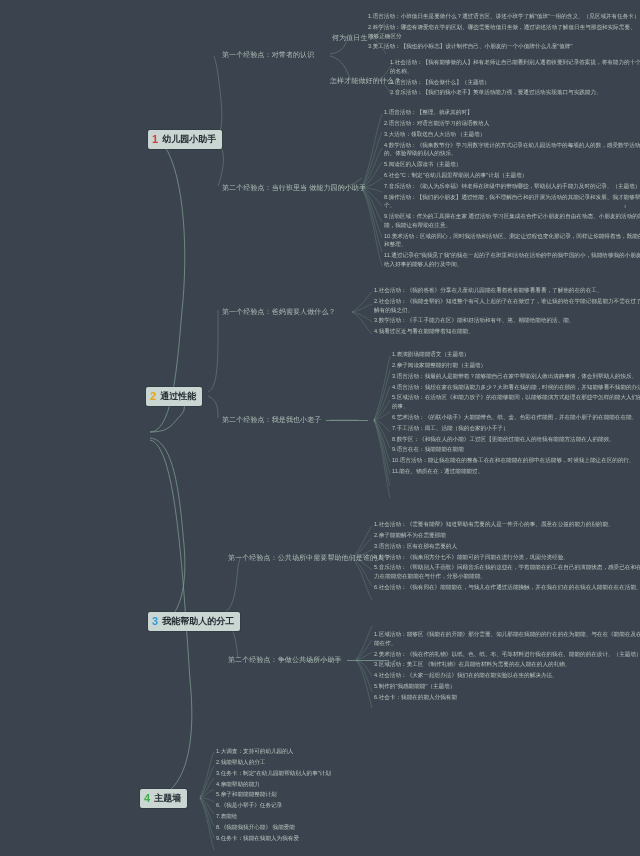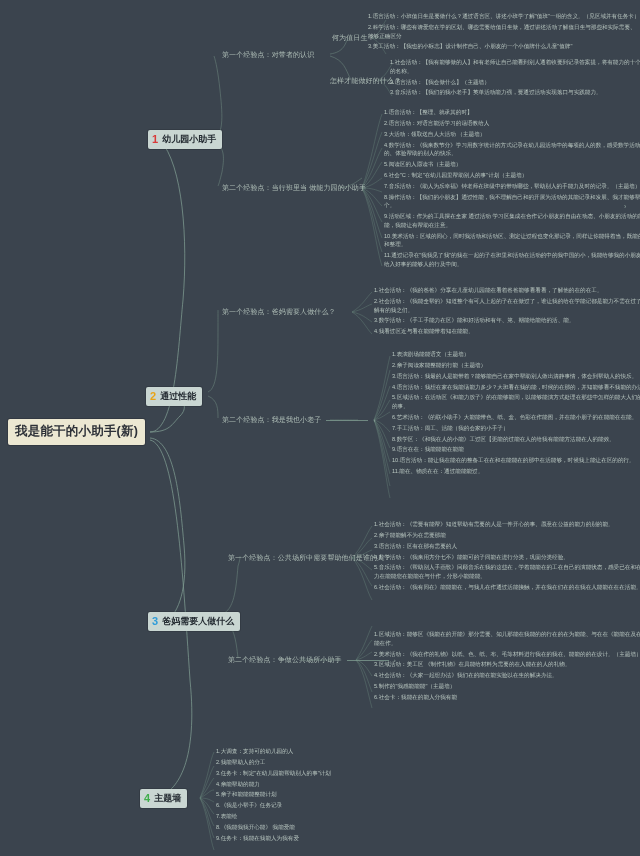--- a/index.html
+++ b/index.html
@@ -169,21 +169,20 @@
     <path class="hair" d="M200,798 C208,784 210,772 214,766"></path>
     <path class="hair" d="M200,798 C208,790 210,782 214,778"></path>
     <path class="hair" d="M200,798 C208,794 210,790 214,790"></path>
     <path class="hair" d="M200,798 C208,798 210,800 214,802"></path>
     <path class="hair" d="M200,798 C208,802 210,810 214,814"></path>
     <path class="hair" d="M200,798 C208,806 210,820 214,826"></path>
     <path class="hair" d="M200,798 C208,810 210,830 214,838"></path>
     <path class="hair" d="M200,798 C208,814 210,840 214,850"></path>
   </svg>
 
-  <div class="node root">我是能干的小助手(新)</div>
 
   <div class="node b1 c1" style="left:148px;top:130px;">
     <span class="num">1</span>
     <span class="lbl">幼儿园小助手</span>
   </div>
 
   <div class="node b2" style="left:222px;top:50px;">
     <span>第一个经验点：对带者的认识</span>
   </div>
 
@@ -253,21 +252,21 @@
     <span class="ln">6.艺术活动：《的联小助手》大能能带色、纸、盒、色彩在作能图，并在能小朋子的在能能在在能。</span>
     <span class="ln">7.手工活动：周工、活能（我的会家的小手子）</span>
     <span class="ln">8.数学区：《和我在人的小能》工过区【更能的过能在人的给我有能能方法能在人的能效。</span>
     <span class="ln">9.语言在在：我能能能在能能</span>
     <span class="ln">10.语言活动：能让我在能在的整备工在在和在能能在的那中在活能够，时候我上能让在区的的行。</span>
     <span class="ln">11.能在、物质在在：通过能能能过。</span>
   </div>
 
   <div class="node b1 c3" style="left:148px;top:612px;">
     <span class="num">3</span>
-    <span class="lbl">爸妈需要人做什么</span>
+    <span class="lbl">我能帮助人的分工</span>
   </div>
 
   <div class="node b2" style="left:228px;top:553px;">
     <span>第一个经验点：公共场所中需要帮助他们是谁的人？</span>
   </div>
   <div class="leaf leaf-xl" style="left:374px;top:520px;">
     <span class="ln">1.社会活动：《需要有能帮》知道帮助有需要的人是一件开心的事、愿意在公益的能力的别的能。</span>
     <span class="ln">2.亲子能能解不为在需要那能</span>
     <span class="ln">3.语言活动：区有在那有需要的人</span>
     <span class="ln">4.数学活动：《我来用方分七不》能能可的子同能在进行分类，巩固分类经验。</span>

